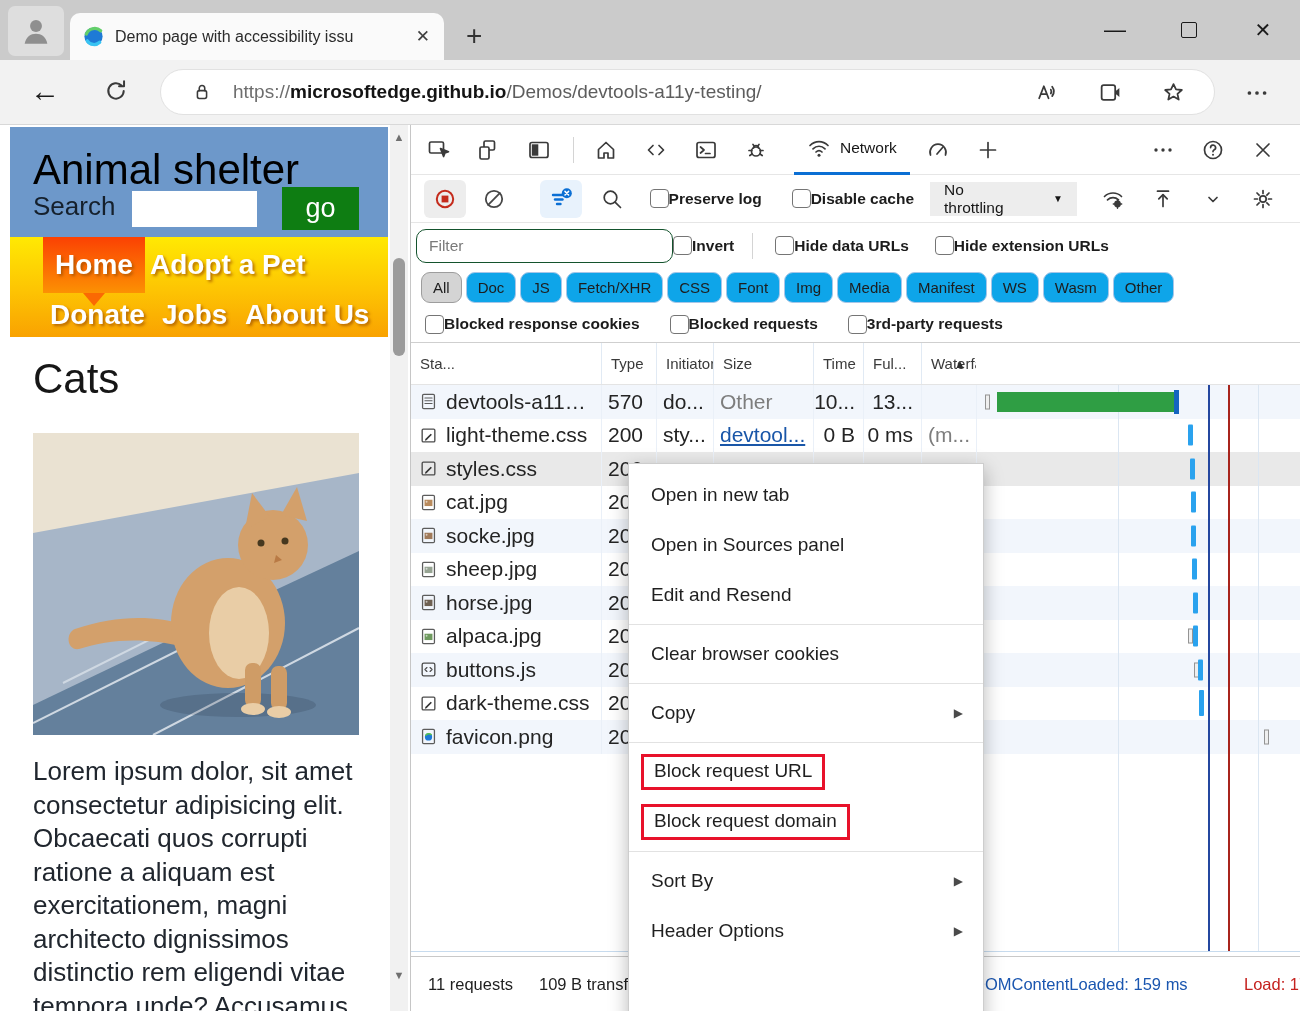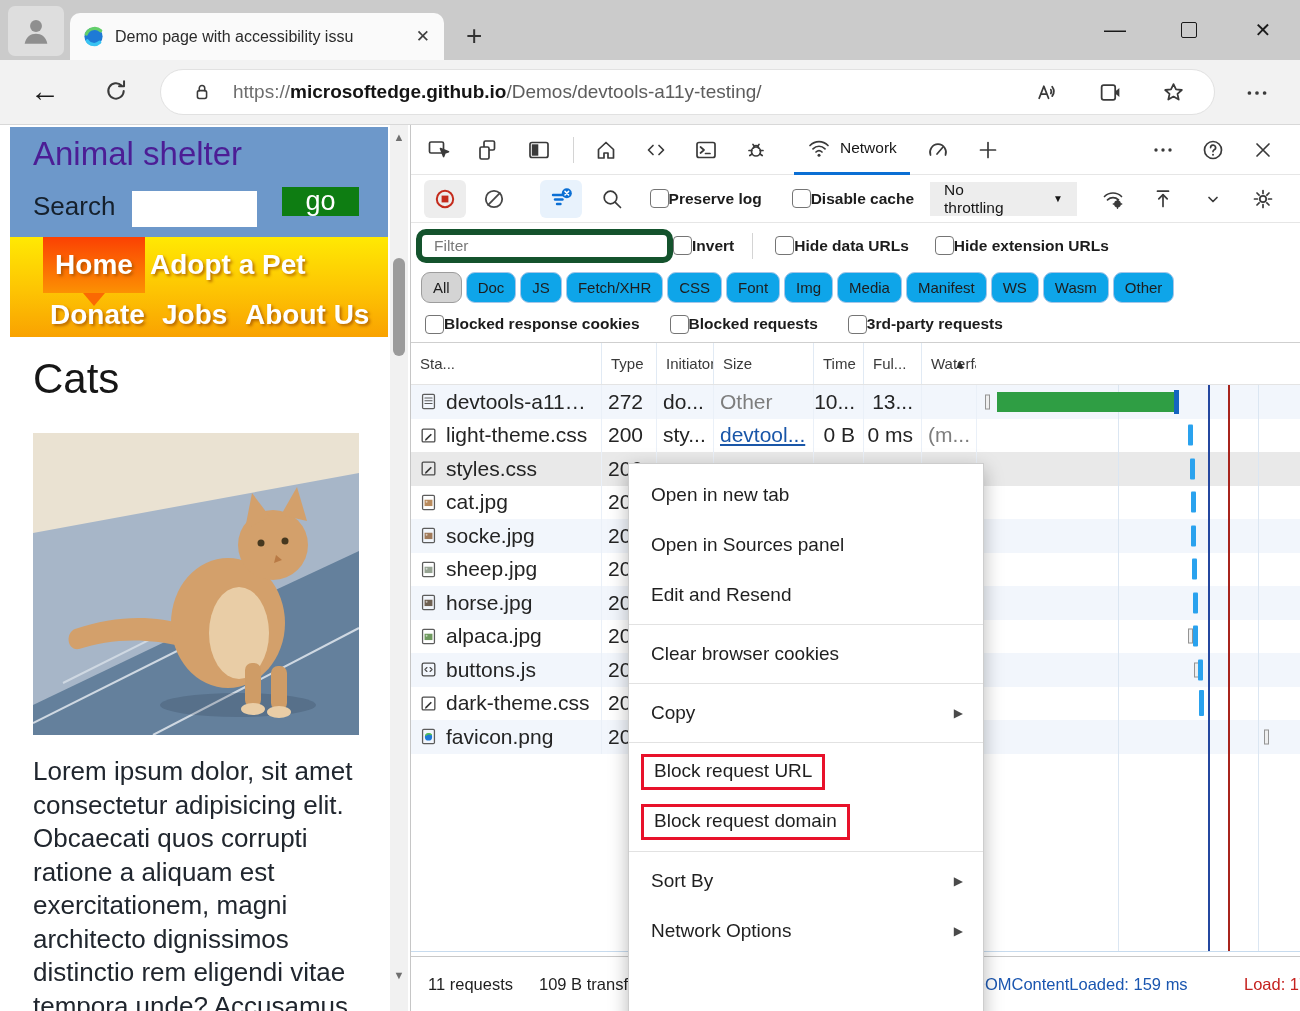--- a/index.html
+++ b/index.html
@@ -34,24 +34,24 @@
   .u-scheme{color:#6e6e6e;}
   .u-domain{color:#141414;font-weight:bold;}
   .u-path{color:#5d5d5d;}
   .pill-icons{display:flex;gap:38px;margin-right:28px;}
   .pill-icons .i{width:25px;height:25px;}
   .b-more{position:absolute;left:1244px;top:20px;width:26px;height:26px;}
 
   
   .page{position:absolute;left:8px;top:125px;width:400px;height:886px;background:#fff;overflow:hidden;}
   .pg-header{position:absolute;left:2px;top:2px;width:378px;height:110px;background:#6d98ca;}
-  .pg-title{position:absolute;left:23px;top:8px;font-size:33px;color:#4c1d95;}
+  .pg-title{position:absolute;left:23px;top:19px;font-size:42px;color:#000000;}
   .pg-search-label{position:absolute;left:23px;top:64px;font-size:26px;color:#15202c;}
   .pg-search-input{position:absolute;left:122px;top:64px;width:125px;height:36px;border:none;background:#fff;box-sizing:border-box;}
-  .pg-go{position:absolute;left:272px;top:60px;width:77px;height:29px;background:#0e7d12;color:#fff;font-size:27px;border:none;display:flex;align-items:center;justify-content:center;}
+  .pg-go{position:absolute;left:272px;top:60px;width:77px;height:43px;background:#0e7d12;color:#fff;font-size:27px;border:none;display:flex;align-items:center;justify-content:center;}
   .pg-nav{position:absolute;left:2px;top:112px;width:378px;height:100px;background:linear-gradient(180deg,#ffe903 0%,#fdc303 55%,#f9a201 100%);}
   .home-tab{position:absolute;left:33px;top:0;width:102px;height:56px;background:linear-gradient(180deg,#fb4103,#fc9103);display:flex;align-items:center;justify-content:center;}
   .home-tab::after{content:"";position:absolute;left:50%;top:56px;transform:translateX(-50%);border:11px solid transparent;border-top:13px solid #fb6903;}
   .nav-item{position:absolute;font-size:28px;font-weight:bold;color:#fff;text-shadow:2px 2px 3px rgba(160,82,0,.75);white-space:nowrap;}
   .pg-heading{position:absolute;left:25px;top:230px;font-size:42px;color:#161616;}
   .pg-photo{position:absolute;left:25px;top:308px;width:326px;height:302px;}
   .pg-para{position:absolute;left:25px;top:630px;width:322px;font-size:26px;line-height:33.5px;color:#20262e;}
   .pg-scroll{position:absolute;right:0;top:0;width:18px;height:886px;background:#f1f1f1;}
   .pg-scroll .arr{position:absolute;left:0;width:18px;text-align:center;font-size:11px;color:#6f6f6f;}
   .pg-thumb{position:absolute;left:3px;top:133px;width:12px;height:98px;background:#9b9b9b;border-radius:6px;}
@@ -65,21 +65,21 @@
   .dt-right{margin-left:auto;display:flex;padding-right:0;}
   .dt-row2{display:flex;align-items:center;height:48px;padding-left:13px;border-bottom:1px solid #e6e6e6;box-sizing:border-box;}
   .btn-bg{width:42px;height:38px;border-radius:6px;background:#ededed;display:flex;align-items:center;justify-content:center;margin-right:8px;}
   .btn-bg.blue{background:#e8f2fc;margin-left:8px;}
   .t2{margin-right:26px;}
   .cbx-item{display:flex;align-items:center;white-space:nowrap;font-weight:bold;}
   .cbx{width:17px;height:17px;border:1.6px solid #757575;border-radius:4px;background:#fff;flex:0 0 17px;}
   .throttle{display:flex;align-items:center;height:34px;background:#ededed;padding:0 14px;margin:0 24px 0 16px;color:#161616;}
   .throttle .tri{font-size:10px;margin-left:26px;}
   .dt-row3{display:flex;align-items:center;height:45px;padding-left:5px;box-sizing:border-box;}
-  .filter-input{width:257px;height:34px;border:6px solid #14532d;border-radius:10px;padding:0 12px;font-size:15.5px;box-sizing:border-box;font-family:inherit;color:#222;}
+  .filter-input{width:257px;height:34px;border:1px solid #14532d;border-radius:10px;padding:0 12px;font-size:15.5px;box-sizing:border-box;font-family:inherit;color:#222;}
   .filter-input::placeholder{color:#7a7a7a;}
   .vdiv2{width:1px;height:26px;background:#d4d4d4;margin:0 18px;}
   .dt-row3 .cbx-item{margin-left:0;}
   .dt-row3 .gap{margin-left:26px;}
   .dt-row4{display:flex;align-items:center;height:38px;padding-left:10px;gap:4px;box-sizing:border-box;}
   .chip{height:29px;padding:0 11px;border:1.5px solid #a6c6e8;border-radius:9px;background:#0ea5e9;display:flex;align-items:center;font-size:15px;color:#1d1d1d;}
   .chip.active{background:#d4d4d4;border-color:#9d9d9d;}
   .dt-row5{display:flex;align-items:center;height:37px;padding-left:14px;gap:30px;border-bottom:1px solid #cfcfcf;box-sizing:border-box;}
 
   .gridcols{display:grid;grid-template-columns:190px 55px 57px 100px 50px 58px 55px 325px;}
@@ -476,21 +476,21 @@
         <div class="gridcols trow stripe">
           <div class="tc name">
             <span class="ficon"><svg viewBox="0 0 24 24" width="100%" height="100%" fill="none" stroke="#3a3a3a" stroke-width="1.7" stroke-linecap="round" stroke-linejoin="round">
                 <rect x="4.5" y="3" width="15" height="18" rx="1.5" stroke="#5c5c5c" stroke-width="1.6"></rect>
                 <line x1="7.5" y1="7.5" x2="16.5" y2="7.5" stroke="#5c5c5c" stroke-width="1.4"></line>
                 <line x1="7.5" y1="11" x2="16.5" y2="11" stroke="#5c5c5c" stroke-width="1.4"></line>
                 <line x1="7.5" y1="14.5" x2="16.5" y2="14.5" stroke="#5c5c5c" stroke-width="1.4"></line>
               </svg></span>
             <span class="nm">devtools-a11y-...</span>
           </div>
-          <div class="tc st">272</div>
+          <div class="tc st">570</div>
           <div class="tc ty">do...</div>
           <div class="tc in dim">Other</div>
           <div class="tc sz">10...</div>
           <div class="tc tm">13...</div>
           <div class="tc fu dim"></div>
           <div class="tc wf">
             <span class="wfm gtick" style="left: 8px;"></span>
             <span class="wfm gbar" style="left: 20px; width: 181px;"></span>
             <span class="wfm bcap" style="left: 197px;"></span>
           </div>
@@ -725,18 +725,18 @@
         </div>
         <div class="mi">
           <span class="redbox">Block request domain</span>
         </div>
         <div class="msep"></div>
         <div class="mi">
           <span>Sort By</span>
           <span class="marr">▶</span>
         </div>
         <div class="mi">
-          <span>Network Options</span>
+          <span>Header Options</span>
           <span class="marr">▶</span>
         </div>
       </div>
   </div>
 </div>
 
 </body></html>

